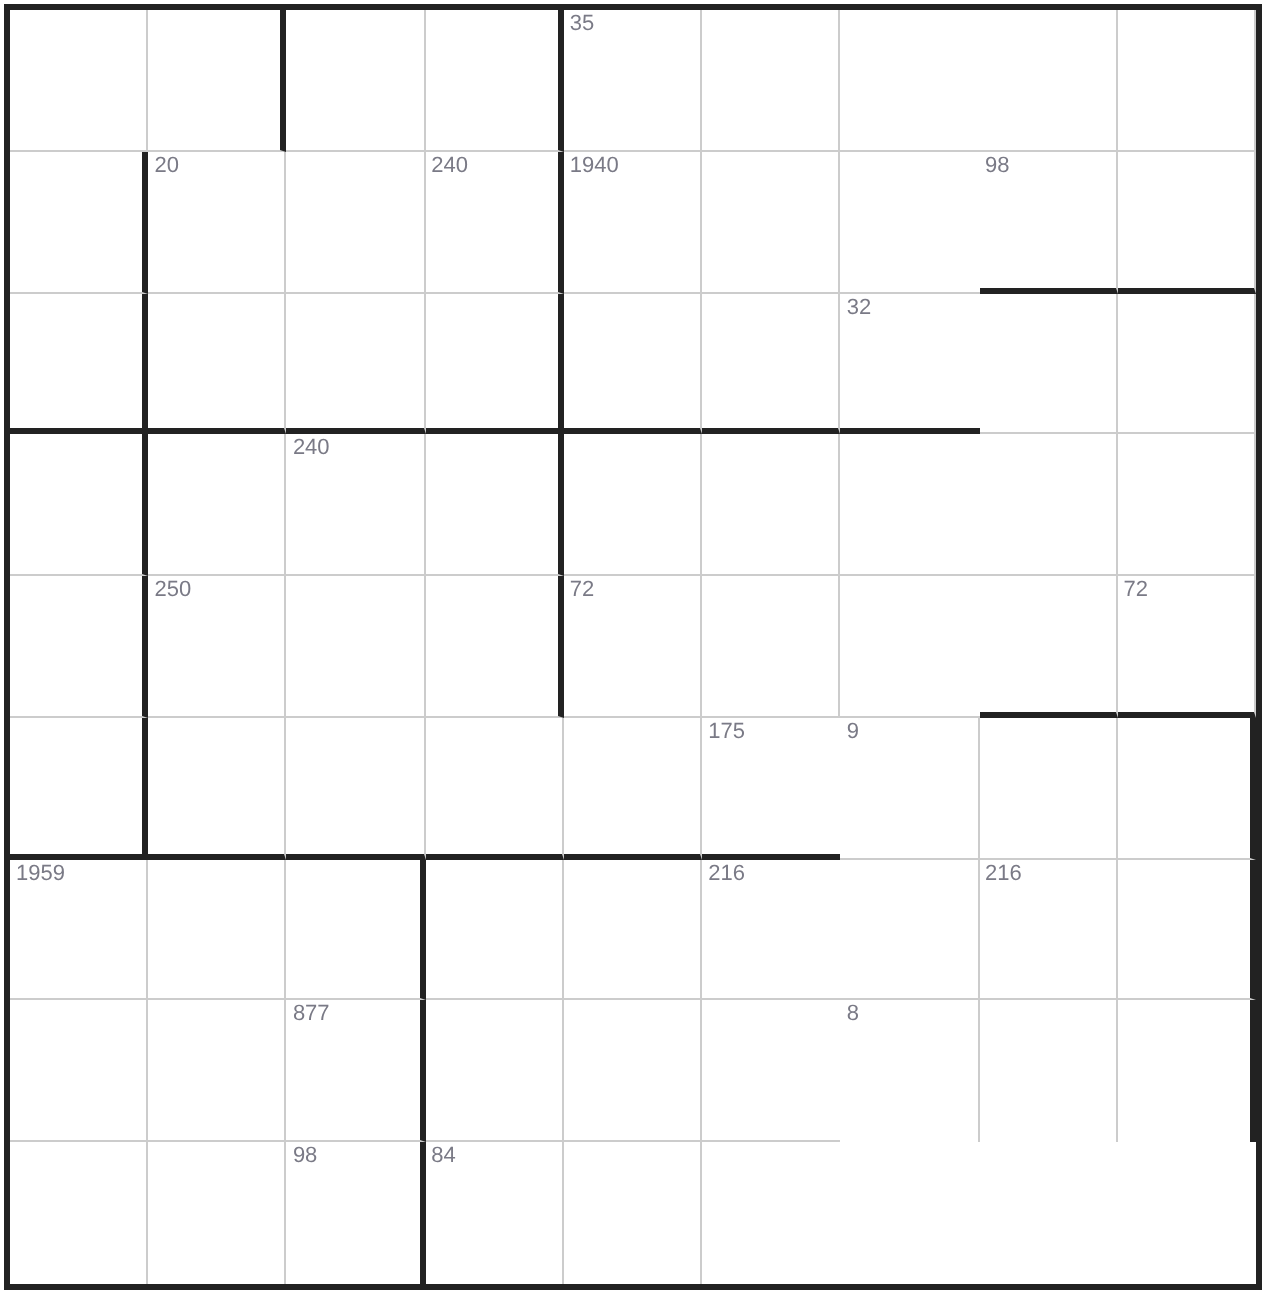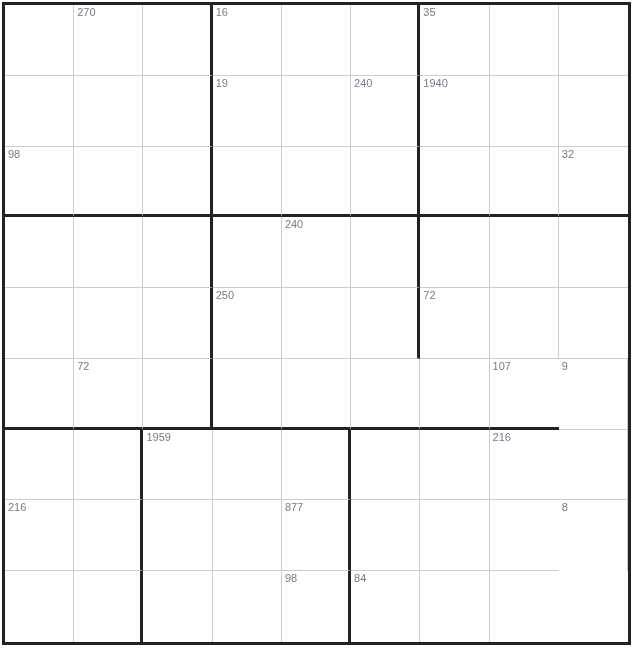--- a/index.html
+++ b/index.html
@@ -63,39 +63,33 @@
     letter-spacing: 0;
     white-space: nowrap;
   }
 </style>
 </head>
 <body>
 
 <div id="puzzle-wrap">
   <div id="grid">
       <div class="cell"></div>
-      <div class="cell">
-        <span class="clue">270</span>
-      </div>
       <div class="cell block-right"></div>
-      <div class="cell">
-        <span class="clue">16</span>
-      </div>
       <div class="cell"></div>
       <div class="cell block-right"></div>
       <div class="cell">
         <span class="clue">35</span>
       </div>
       <div class="cell"></div>
       <div class="cell last-col"></div>
       <div class="cell"></div>
       <div class="cell"></div>
       <div class="cell block-right"></div>
       <div class="cell">
-        <span class="clue">19</span>
+        <span class="clue">20</span>
       </div>
       <div class="cell"></div>
       <div class="cell block-right">
         <span class="clue">240</span>
       </div>
       <div class="cell">
         <span class="clue">1940</span>
       </div>
       <div class="cell"></div>
       <div class="cell last-col"></div>
@@ -139,21 +133,21 @@
       <div class="cell block-bottom"></div>
       <div class="cell block-bottom">
         <span class="clue">72</span>
       </div>
       <div class="cell block-right block-bottom"></div>
       <div class="cell block-bottom"></div>
       <div class="cell block-bottom"></div>
       <div class="cell block-bottom"></div>
       <div class="cell block-bottom"></div>
       <div class="cell block-bottom last-col">
-        <span class="clue">107</span>
+        <span class="clue">175</span>
       </div>
       <div class="cell">
         <span class="clue">9</span>
       </div>
       <div class="cell"></div>
       <div class="cell block-right"></div>
       <div class="cell">
         <span class="clue">1959</span>
       </div>
       <div class="cell"></div>

